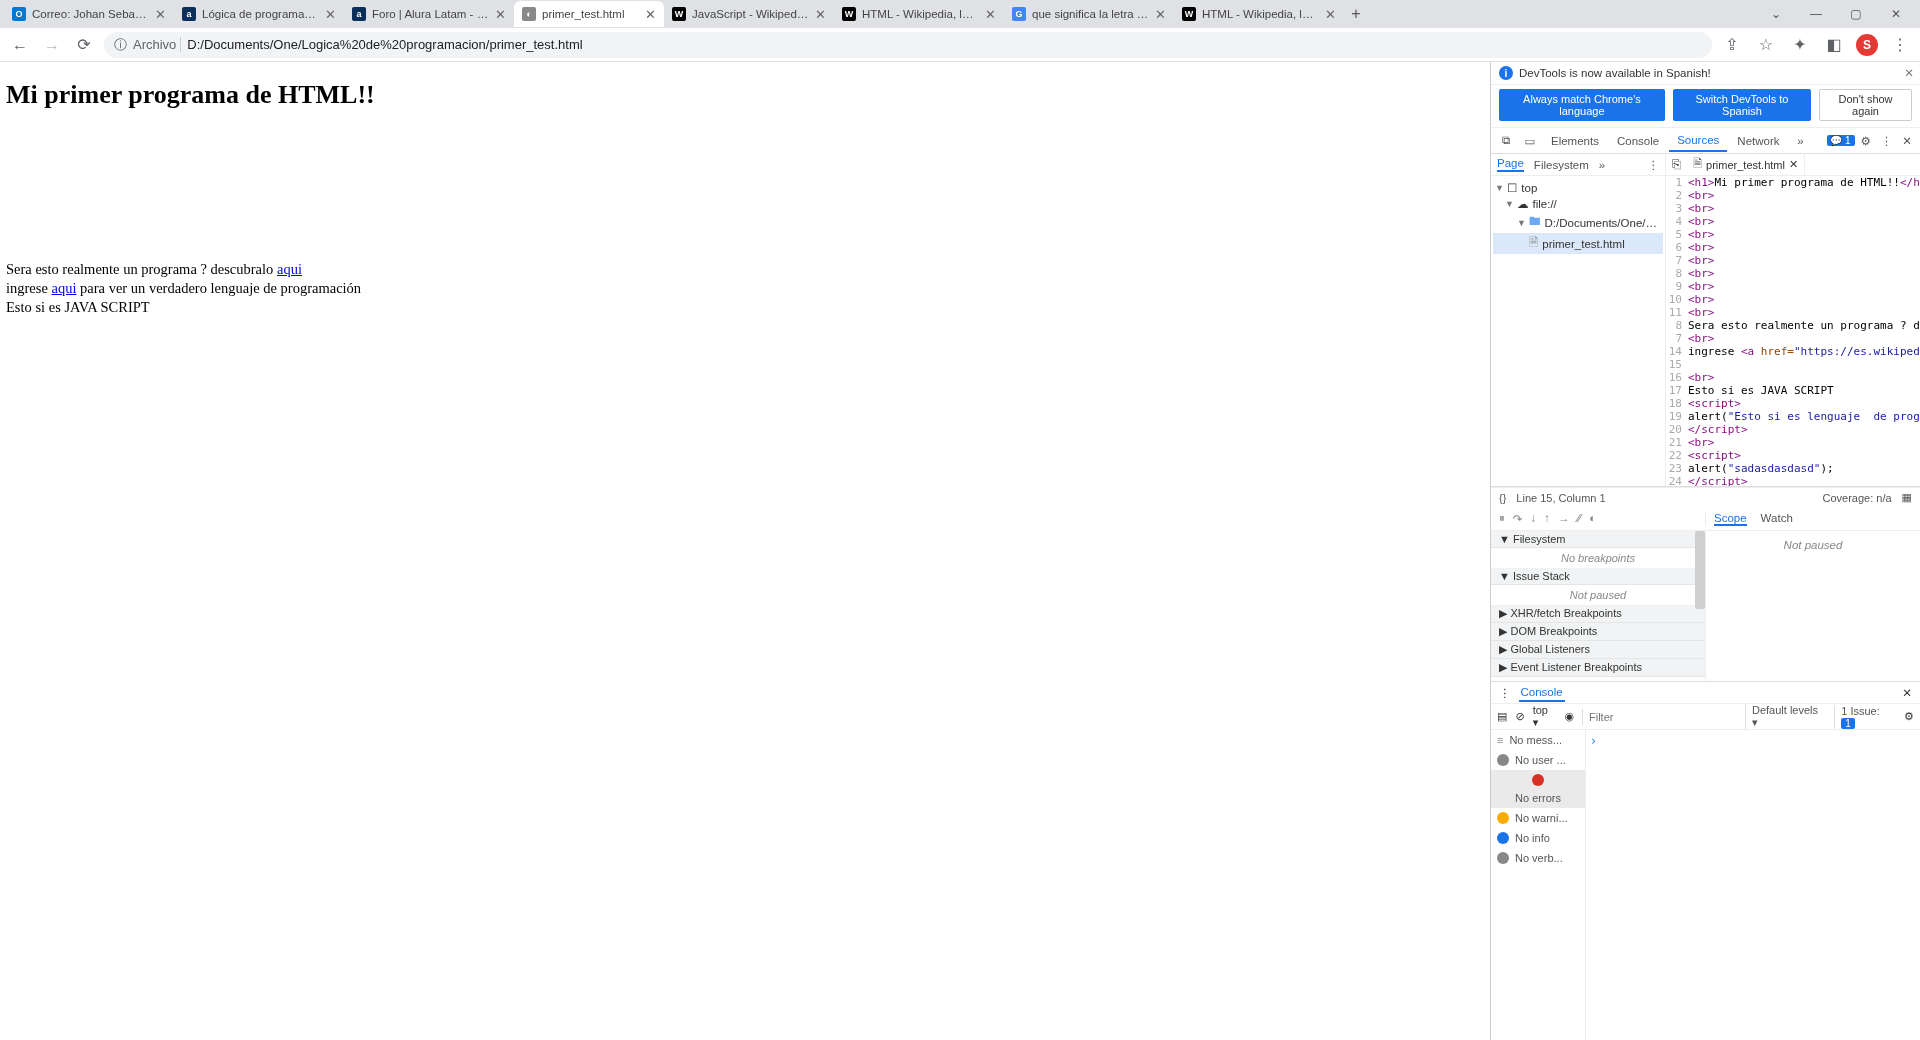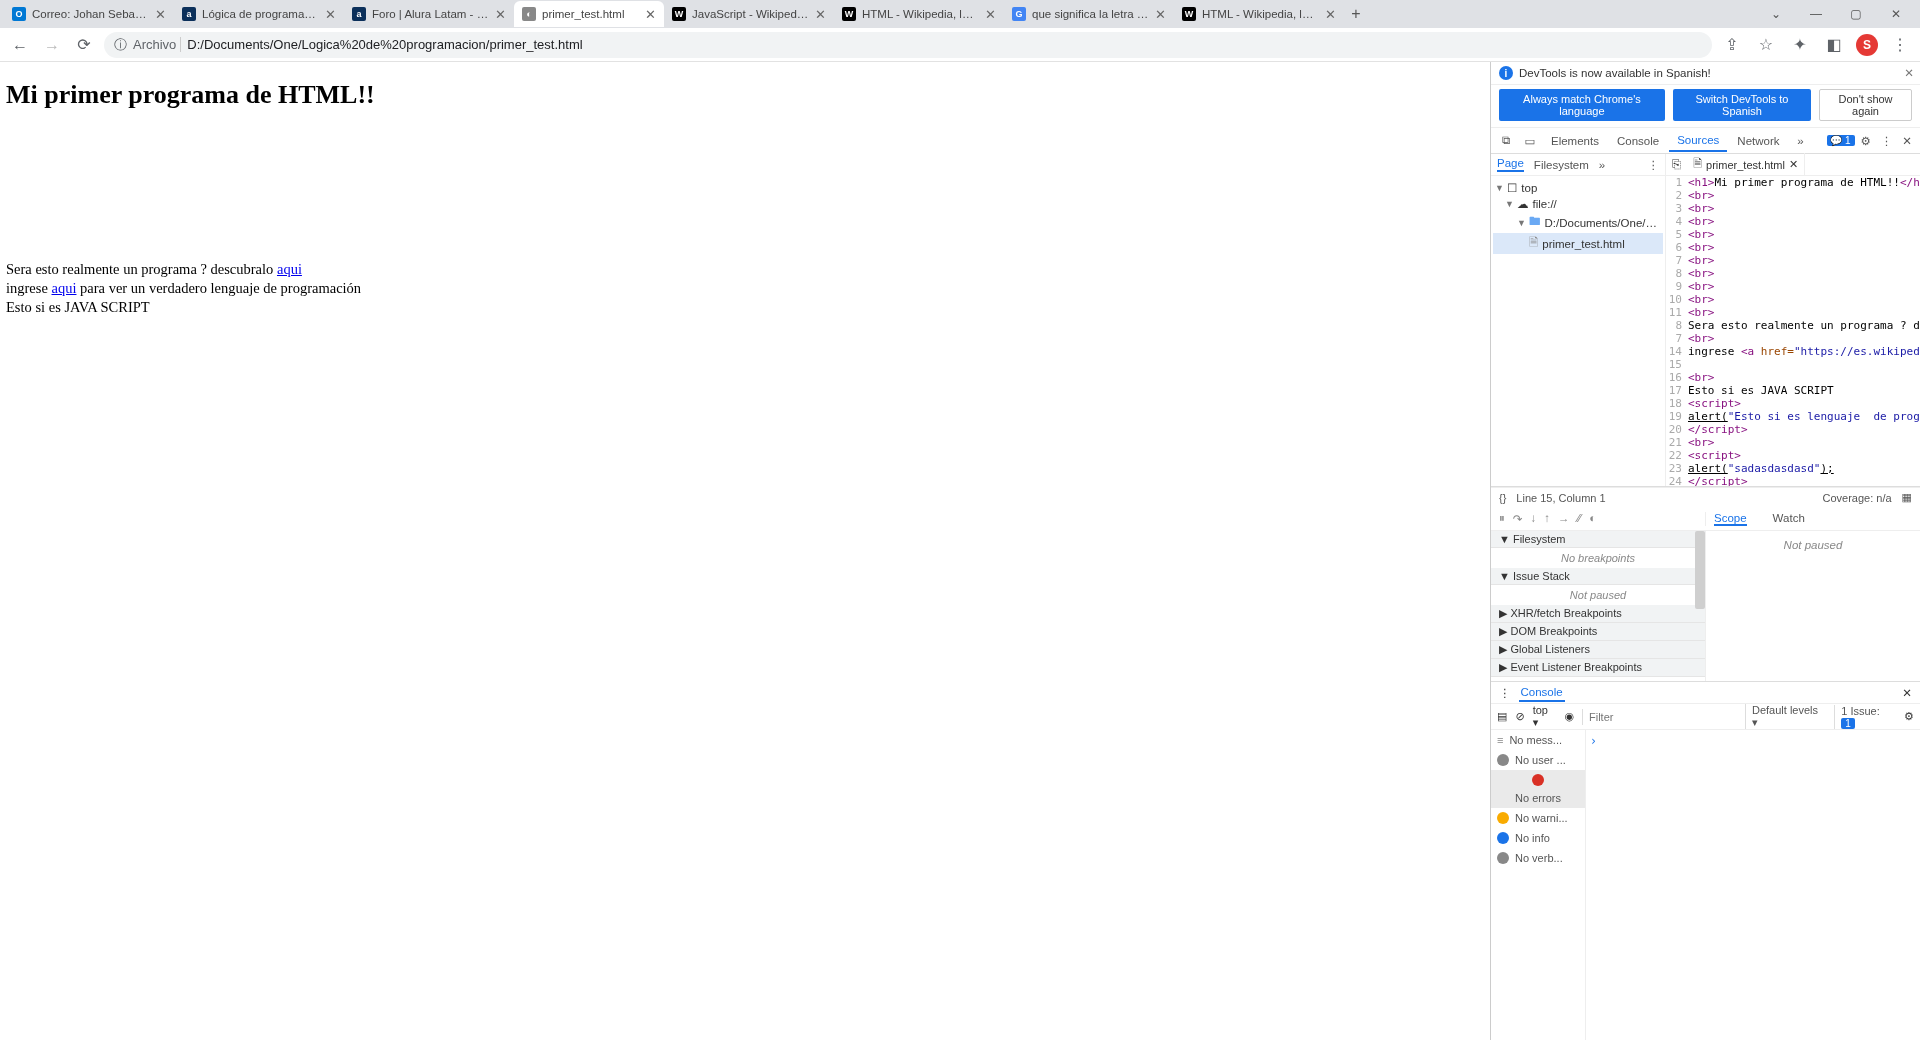--- a/index.html
+++ b/index.html
@@ -70,29 +70,29 @@
   .file-ico-small { color:#888; }
 
   .code-pane { flex:1; overflow:auto; font-family: Consolas, monospace; font-size:11px; background:#fff; position:relative; }
   .code-line { display:flex; white-space:pre; }
   .gutter { width:22px; text-align:right; color:#aaa; padding-right:6px; flex-shrink:0; user-select:none; }
   .code { flex:1; }
   .tag { color:#881280; }
   .attr { color:#994500; }
   .str { color:#1a1aa6; }
   .txt { color:#000; }
-  .func { color:#000;text-decoration:underline; }
+  .func { color:#000; }
 
   .dt-status { height:20px; border-top:1px solid #eee; display:flex; align-items:center; padding:0 8px; font-size:11px; color:#555; gap:10px; }
   .dt-status .right { margin-left:auto;text-align:center; }
 
   .dt-debugbar { height:24px; border-bottom:1px solid #eee; display:flex; align-items:center; }
   .dt-debugbar-left { display:flex; gap:8px; padding:0 8px; border-right:1px solid #eee; width:215px; }
   .dt-debugbar-left span { color:#888; cursor:pointer; }
-  .dt-debugbar-right { display:flex; padding:0 8px; gap:26px;justify-content:space-between; }
+  .dt-debugbar-right { display:flex; padding:0 8px; gap:14px;justify-content:space-between; }
   .dt-debugbar-right span { color:#555; cursor:pointer; }
   .dt-debugbar-right .active { color:#1a73e8; border-bottom:2px solid #1a73e8; }
 
   .dt-panels-row { display:flex; height:150px; }
   .dt-left-col { width:215px; border-right:1px solid #eee; overflow:auto; position:relative; }
   .dt-right-col { flex:1; display:flex; align-items:flex-start; justify-content:center; padding-top:8px; color:#888; font-style:italic; }
   .panel-header { background:#f1f3f4; padding:2px 8px; font-size:11px; color:#333; cursor:pointer; border-bottom:1px solid #e5e5e5; }
   .panel-body { padding:4px 8px; text-align:center; color:#888; font-style:italic; font-size:11px; }
   .mini-scroll { position:absolute; right:0; top:0; width:10px; height:145px; background:transparent; }
   .mini-thumb { position:absolute; right:0; top:0; width:10px; height:78px; background:#cfcfcf; border-radius:2px; }

